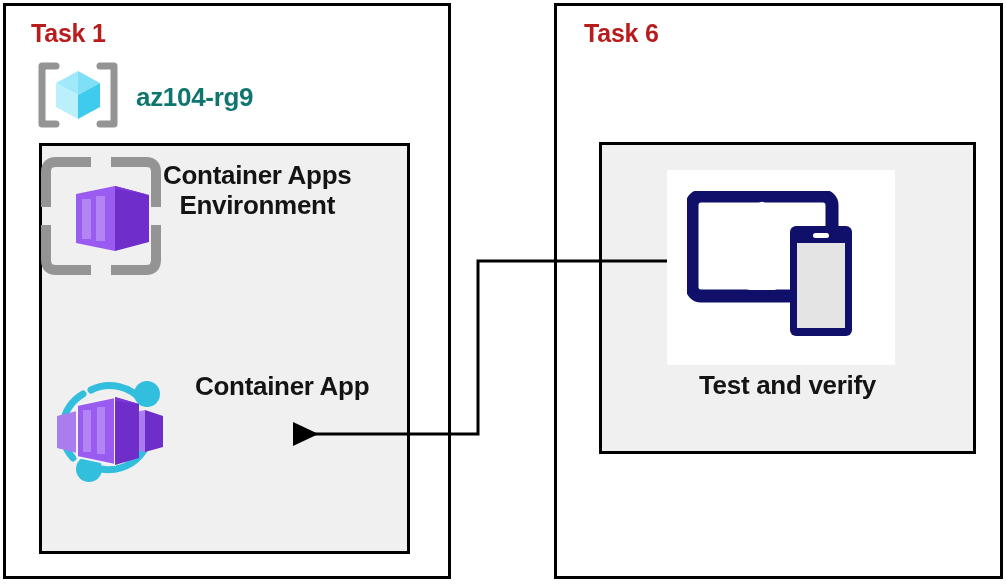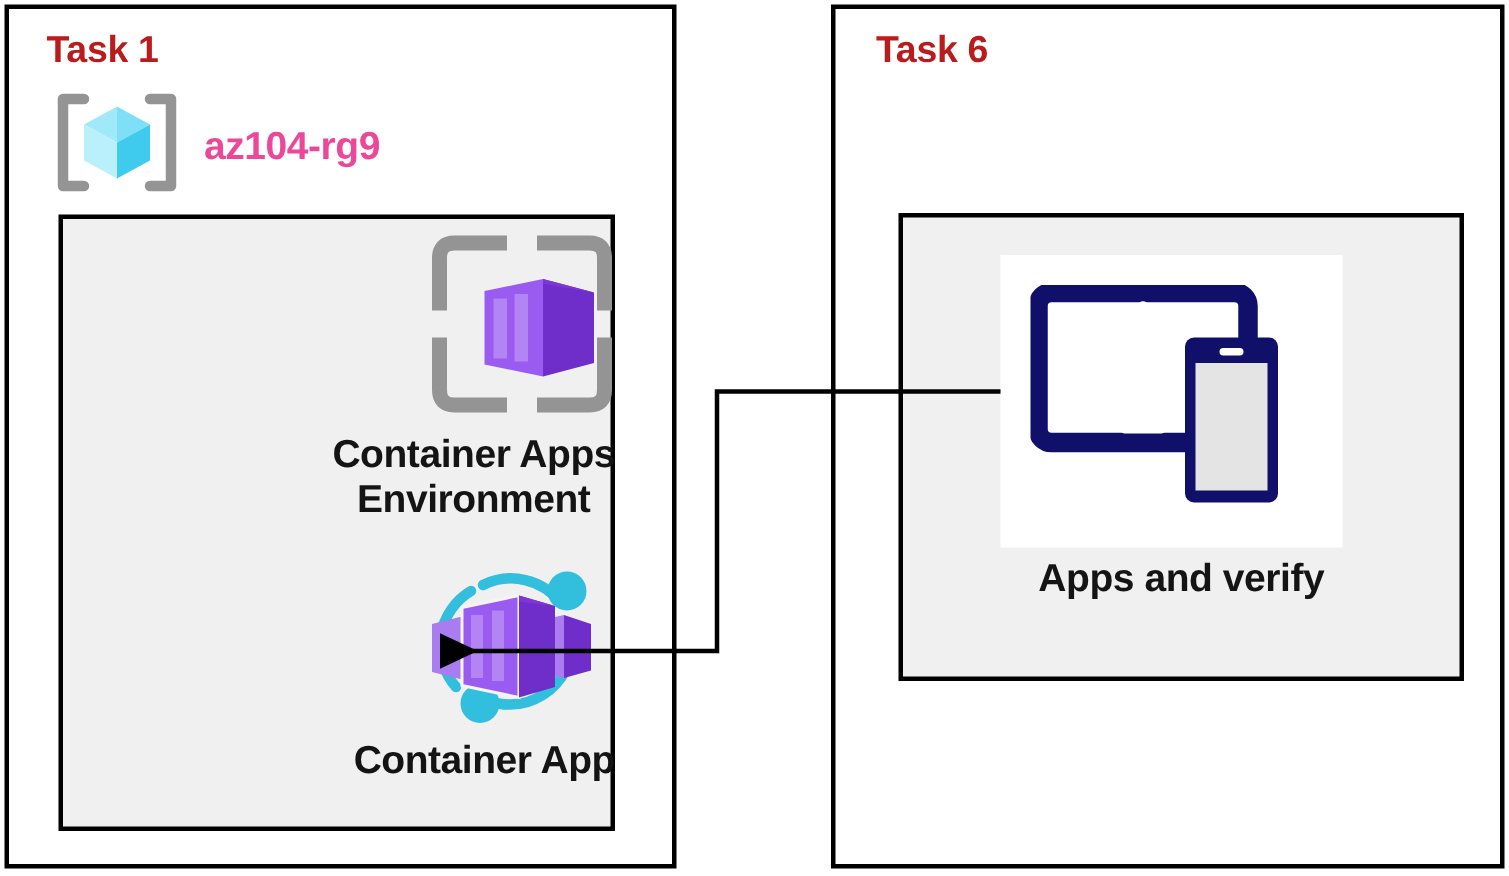--- a/index.html
+++ b/index.html
@@ -45,57 +45,57 @@
     position: absolute;
     left: 36px;
     top: 62px;
     display: flex;
     align-items: center;
     gap: 16px;
   }
   #rg-label {
     font-size: 26px;
     font-weight: bold;
-    color: #ec4899;
+    color: #0f766e;
     white-space: nowrap;
     letter-spacing: -0.3px;
   }
 
   
   .inner-box {
     position: absolute;
     background: #f0f0f0;
     border: 3px solid #000000;
     box-sizing: border-box;
   }
   #task1-inner { left: 39px;  top: 143px; width: 371px; height: 411px; }
   #task2-inner { left: 599px; top: 142px; width: 377px; height: 312px; }
 
   
   .icon-group {
     position: absolute;
     display: flex;
-    flex-direction: column;
-    align-items: flex-end;
+    flex-direction: row;
+    align-items: flex-start;
   }
   .caption {
     font-size: 26px;
     font-weight: bold;
     color: #141414;
     text-align: center;
     line-height: 1.14;
     letter-spacing: -0.3px;
     white-space: pre-line;
   }
 
   #cae-group { left: 39px; top: 155px; width: 371px; }
   #cae-group .caption { margin-top: 6px; }
 
   #capp-group { left: 39px; top: 368px; width: 371px; }
-  #capp-group .caption { margin-top: 4px; }
+  #capp-group .caption { margin-top: 4px; margin-left: 16px; }
 
   
   #device-tile {
     position: absolute;
     left: 667px;
     top: 170px;
     width: 228px;
     height: 195px;
     background: #ffffff;
     display: flex;
@@ -225,21 +225,21 @@
         <circle cx="75" cy="14" r="3.2" fill="#ffffff"></circle>
         <rect x="60" y="93" width="30" height="6" rx="3" fill="#ffffff"></rect>
 
         <rect x="103" y="35" width="62" height="110" rx="6" ry="6" fill="#10106b"></rect>
         <rect x="110" y="52" width="48" height="85" fill="#e4e4e4"></rect>
         <rect x="126" y="42" width="16" height="5" rx="2.5" fill="#ffffff"></rect>
       </svg>
     </span>
   </div>
 
-  <div id="tv-caption">Apps and verify</div>
+  <div id="tv-caption">Test and verify</div>
 
   <svg id="connector">
     <defs>
       <marker id="arrowhead" markerWidth="9" markerHeight="9" refX="8" refY="4.5" orient="auto" markerUnits="strokeWidth">
         <path d="M9,0.5 L9,8.5 L0.5,4.5 Z" fill="#000000"></path>
       </marker>
     </defs>
     <polyline points="667,261 478,261 478,434 296,434" fill="none" stroke="#000000" stroke-width="3" marker-end="url(#arrowhead)"></polyline>
   </svg>
 

